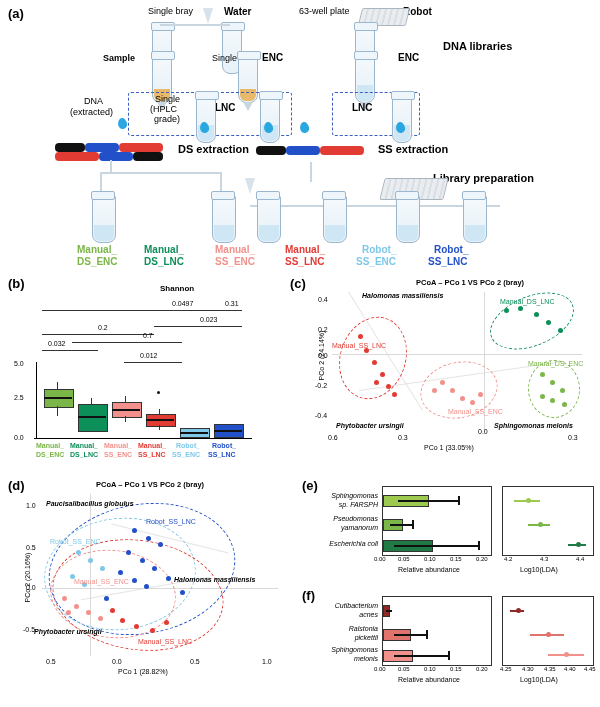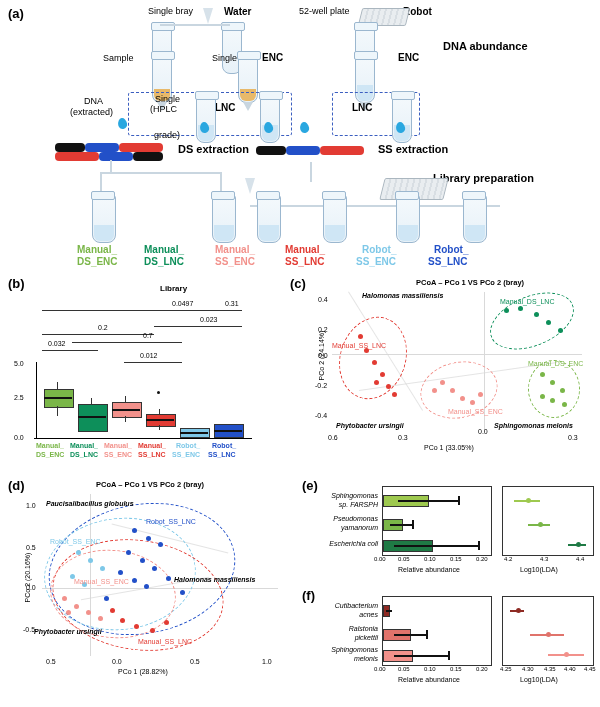--- a/index.html
+++ b/index.html
@@ -30,41 +30,41 @@
 </style>
 </head>
 <body>
 
 <div class="fig" id="panel-a">
 
   <div class="lbl" style="left:8px;top:6px;font-size:13px;">(a)</div>
 
   <div class="txt" style="left:148px;top:6px;font-size:9px;">Single bray</div>
   <div class="txt" style="left:224px;top:6px;font-size:10px;font-weight:bold;">Water</div>
-  <div class="txt" style="left:299px;top:6px;font-size:9px;">52-well plate</div>
+  <div class="txt" style="left:299px;top:6px;font-size:9px;">63-well plate</div>
   <div class="txt" style="left:403px;top:6px;font-size:10px;font-weight:bold;">Robot</div>
-  <div class="txt" style="left:443px;top:40px;font-size:11px;font-weight:bold;">DNA abundance</div>
+  <div class="txt" style="left:443px;top:40px;font-size:11px;font-weight:bold;">DNA libraries</div>
   <div class="txt" style="left:433px;top:172px;font-size:11px;font-weight:bold;">Library preparation</div>
 
   <div class="pipette" style="left:203px;top:8px;"></div>
   <div class="plate" style="left:360px;top:8px;width:46px;height:16px;transform:skewX(-14deg);"></div>
 
   <div class="tube" style="left:152px;top:26px;">
       <div class="cap"></div>
     </div>
   <div class="tube" style="left:222px;top:26px;">
       <div class="cap"></div>
     </div>
   <div class="tube" style="left:355px;top:26px;">
       <div class="cap"></div>
     </div>
 
   <div class="hline" style="left:160px;top:24px;width:70px;"></div>
 
-  <div class="txt" style="left:103px;top:53px;font-size:9px;">Sample</div>
+  <div class="txt" style="left:103px;top:53px;font-size:9px;font-weight:bold;">Sample</div>
   <div class="txt" style="left:212px;top:53px;font-size:9px;">Single</div>
   <div class="txt" style="left:262px;top:52px;font-size:10px;font-weight:bold;">ENC</div>
   <div class="txt" style="left:398px;top:52px;font-size:10px;font-weight:bold;">ENC</div>
 
   <div class="tube" style="left:152px;top:55px;">
       <div class="cap"></div>
       <div class="fillo"></div>
     </div>
   <div class="tube" style="left:238px;top:55px;">
       <div class="cap"></div>
@@ -77,21 +77,21 @@
 
   <div class="arrow-d" style="left:157px;top:102px;"></div>
   <div class="arrow-d" style="left:243px;top:102px;"></div>
   <div class="arrow-d" style="left:360px;top:102px;"></div>
 
   <div class="dashbox" style="left:128px;top:92px;width:162px;height:42px;"></div>
   <div class="dashbox" style="left:332px;top:92px;width:86px;height:42px;"></div>
 
   <div class="txt" style="left:155px;top:94px;font-size:9px;">Single</div>
   <div class="txt" style="left:150px;top:104px;font-size:9px;">(HPLC</div>
-  <div class="txt" style="left:154px;top:114px;font-size:9px;margin-top:16px;">grade)</div>
+  <div class="txt" style="left:154px;top:114px;font-size:9px;">grade)</div>
   <div class="txt" style="left:215px;top:102px;font-size:10px;font-weight:bold;">LNC</div>
   <div class="txt" style="left:352px;top:102px;font-size:10px;font-weight:bold;">LNC</div>
 
   <div class="tube" style="left:196px;top:95px;">
       <div class="cap"></div>
       <div class="fillb"></div>
     </div>
   <div class="tube" style="left:260px;top:95px;">
       <div class="cap"></div>
       <div class="fillb"></div>
@@ -167,21 +167,21 @@
   <div class="txt" style="left:285px;top:244px;font-size:10px;font-weight:bold;color:#e23b33;">Manual_</div>
   <div class="txt" style="left:285px;top:256px;font-size:10px;font-weight:bold;color:#e23b33;">SS_LNC</div>
   <div class="txt" style="left:362px;top:244px;font-size:10px;font-weight:bold;color:#7ec8e8;">Robot_</div>
   <div class="txt" style="left:356px;top:256px;font-size:10px;font-weight:bold;color:#7ec8e8;">SS_ENC</div>
   <div class="txt" style="left:434px;top:244px;font-size:10px;font-weight:bold;color:#2250c8;">Robot_</div>
   <div class="txt" style="left:428px;top:256px;font-size:10px;font-weight:bold;color:#2250c8;">SS_LNC</div>
 </div>
 
 <div class="fig" id="panel-b" style="left:0;top:276px;width:290px;height:200px;">
   <div class="lbl" style="left:8px;top:0;font-size:13px;">(b)</div>
-  <div class="title" style="left:160px;top:8px;">Library</div>
+  <div class="title" style="left:160px;top:8px;">Shannon</div>
 
   <div class="txt" style="left:48px;top:64px;font-size:7px;">0.032</div>
   <div class="hline" style="left:42px;top:74px;width:56px;background:#333;height:1px;"></div>
   <div class="txt" style="left:98px;top:48px;font-size:7px;">0.2</div>
   <div class="hline" style="left:42px;top:58px;width:112px;background:#333;height:1px;"></div>
   <div class="txt" style="left:143px;top:56px;font-size:7px;">0.7</div>
   <div class="hline" style="left:72px;top:66px;width:110px;background:#333;height:1px;"></div>
   <div class="txt" style="left:140px;top:76px;font-size:7px;">0.012</div>
   <div class="hline" style="left:124px;top:86px;width:58px;background:#333;height:1px;"></div>
   <div class="txt" style="left:172px;top:24px;font-size:7px;">0.0497</div>

